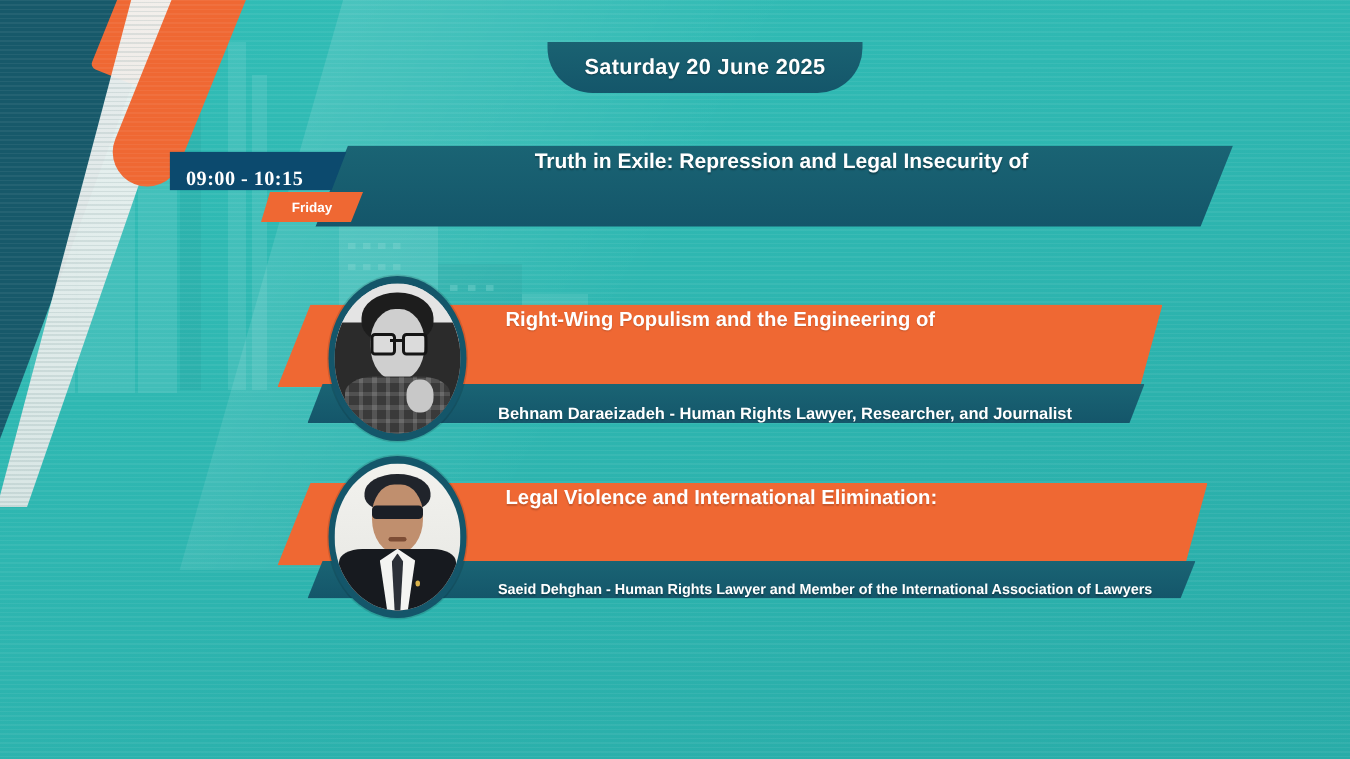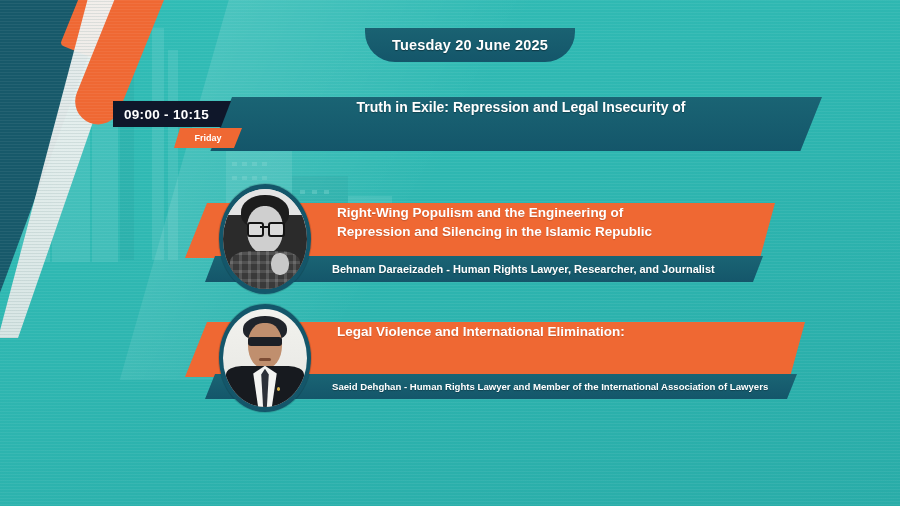--- a/index.html
+++ b/index.html
@@ -82,23 +82,23 @@
     clip-path:polygon(22px 0,612px 0,590px 55px,0 55px);
     display:flex;justify-content:center;
   }
   .session-title-bar .txt{
     color:#ffffff;font-size:14px;font-weight:bold;line-height:1.45;
     text-align:center;padding:0 30px 0 40px;
     text-shadow:0 1px 1px rgba(0,0,0,.3);
   }
   .time-badge{
     position:absolute;left:113px;top:101px;width:118px;height:26px;
-    background:#0f172a;
+    background:#0c4a6e;
     clip-path:polygon(0 0,118px 0,108px 26px,0 26px);
-    display:flex;align-items:center;
+    display:flex;align-items:flex-end;font-family:Liberation Serif, serif;
   }
   .time-badge span{
     color:#ffffff;font-size:13.5px;font-weight:bold;padding-left:11px;letter-spacing:.3px;
   }
   .lang-badge{
     position:absolute;left:174px;top:128px;width:68px;height:20px;
     background:#ef6833;
     clip-path:polygon(6px 0,68px 0,60px 20px,0 20px);
     display:flex;align-items:center;justify-content:center;
   }
@@ -111,21 +111,21 @@
     background:#ef6833;
     display:flex;align-items:flex-start;
   }
   .talk .orange-bar .ttl{
     color:#ffffff;font-weight:bold;line-height:1.42;
     text-shadow:0 1px 1px rgba(0,0,0,.18);
   }
   .talk .name-bar{
     position:absolute;
     background:linear-gradient(180deg,#1a6474,#14566a);
-    display:flex;align-items:center;
+    display:flex;align-items:flex-end;
   }
   .talk .name-bar .nm{
     color:#ffffff;font-weight:bold;
     text-shadow:0 1px 1px rgba(0,0,0,.28);
   }
   .avatar{
     position:absolute;border-radius:50%;
     background:#14566a;
     box-shadow:0 0 0 1px rgba(0,0,0,.12);
     overflow:hidden;
@@ -213,40 +213,39 @@
 
   <div class="corner-dark"></div>
   <div class="corner-orange2"></div>
   <div class="corner-white"></div>
   <div class="corner-white-scan"></div>
   <div class="corner-orange"></div>
 
   <div class="bg-scan"></div>
 
   <div class="date-banner">
-    <span>Tuesday 20 June 2025</span>
+    <span>Saturday 20 June 2025</span>
   </div>
 
   <div class="session-title-bar">
     <div class="txt">
       <div>Truth in Exile: Repression and Legal Insecurity of</div>
     </div>
   </div>
   <div class="time-badge">
     <span>09:00 - 10:15</span>
   </div>
   <div class="lang-badge">
     <span>Friday</span>
   </div>
 
   <div class="talk">
     <div class="orange-bar" style="left:185px;top:203px;width:590px;height:55px;clip-path:polygon(22px 0,590px 0,575px 55px,0 55px);">
       <div class="ttl" style="font-size:13.5px;padding-left:152px;">
         <div>Right-Wing Populism and the Engineering of</div>
-        <div>Repression and Silencing in the Islamic Republic</div>
       </div>
     </div>
     <div class="name-bar" style="left:205px;top:256px;width:558px;height:26px;clip-path:polygon(10px 0,558px 0,548px 26px,0 26px);">
       <span class="nm" style="font-size:11px;padding-left:127px;">Behnam Daraeizadeh - Human Rights Lawyer, Researcher, and Journalist</span>
     </div>
     <div class="avatar" style="left:219px;top:184px;width:92px;height:110px;">
       <div class="inner" style="left:4px;top:5px;width:84px;height:100px;">
         <div class="ph p1">
           <div class="wall"></div>
           <div class="chair"></div>

